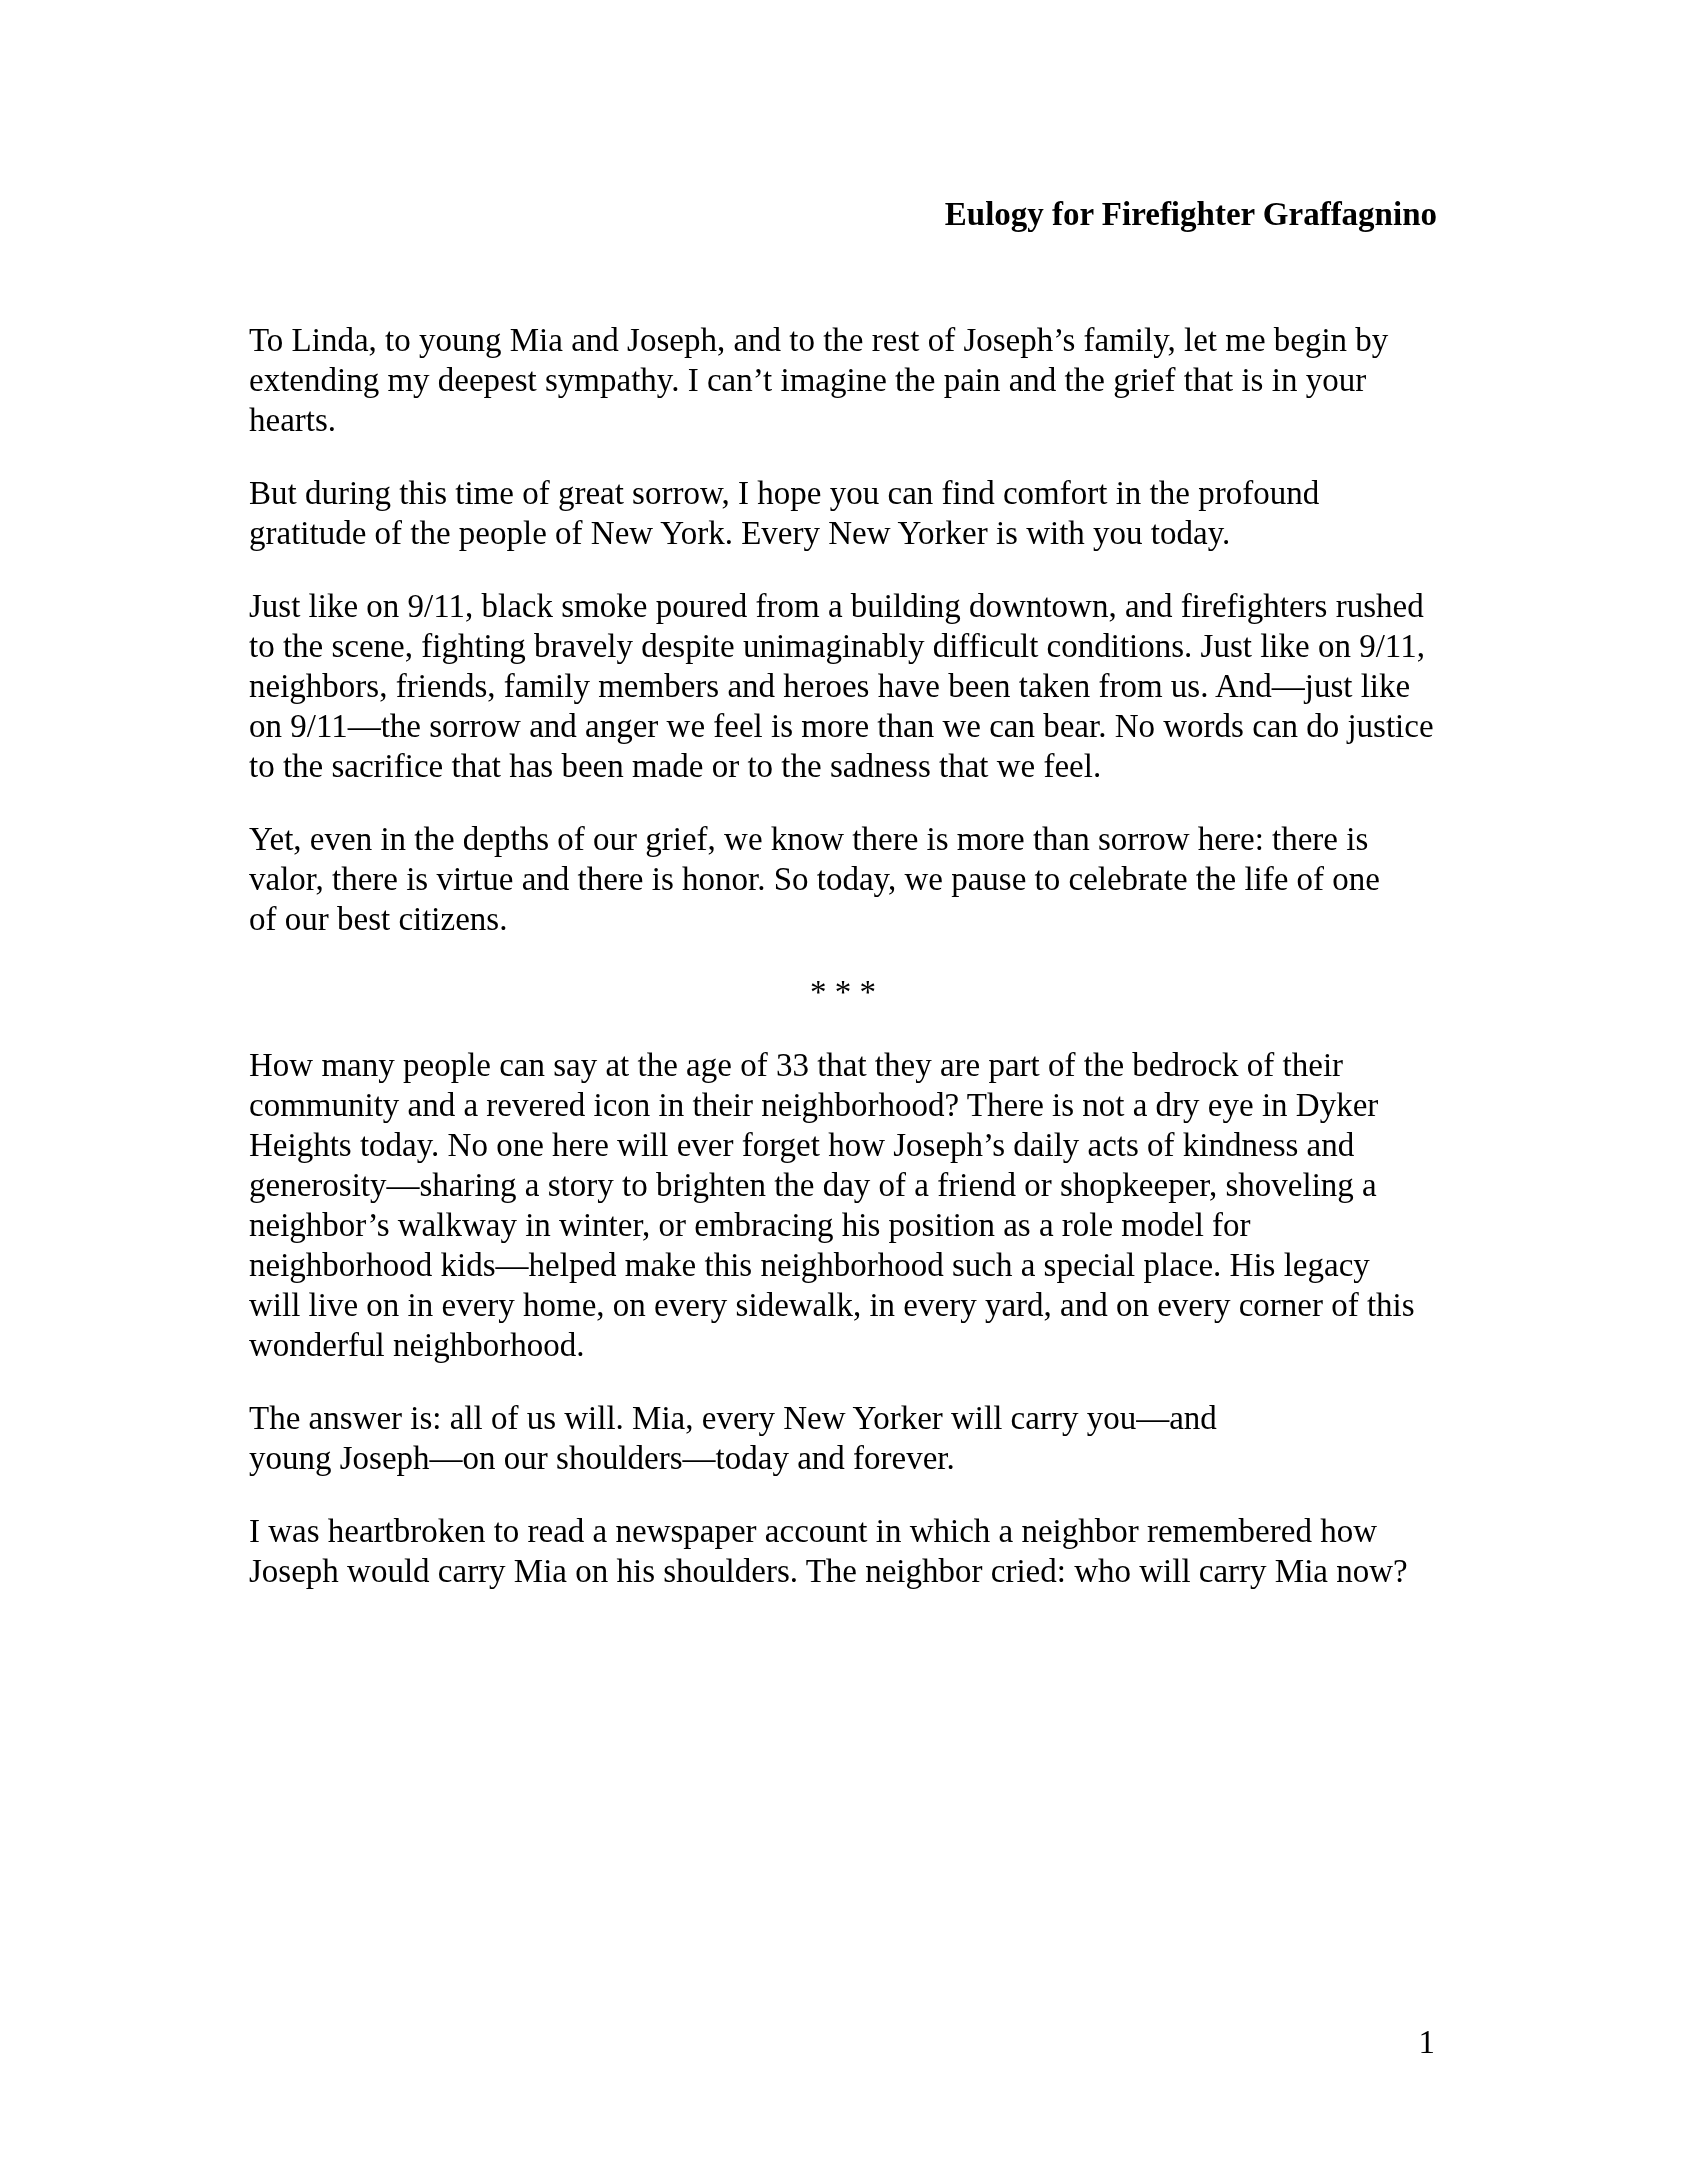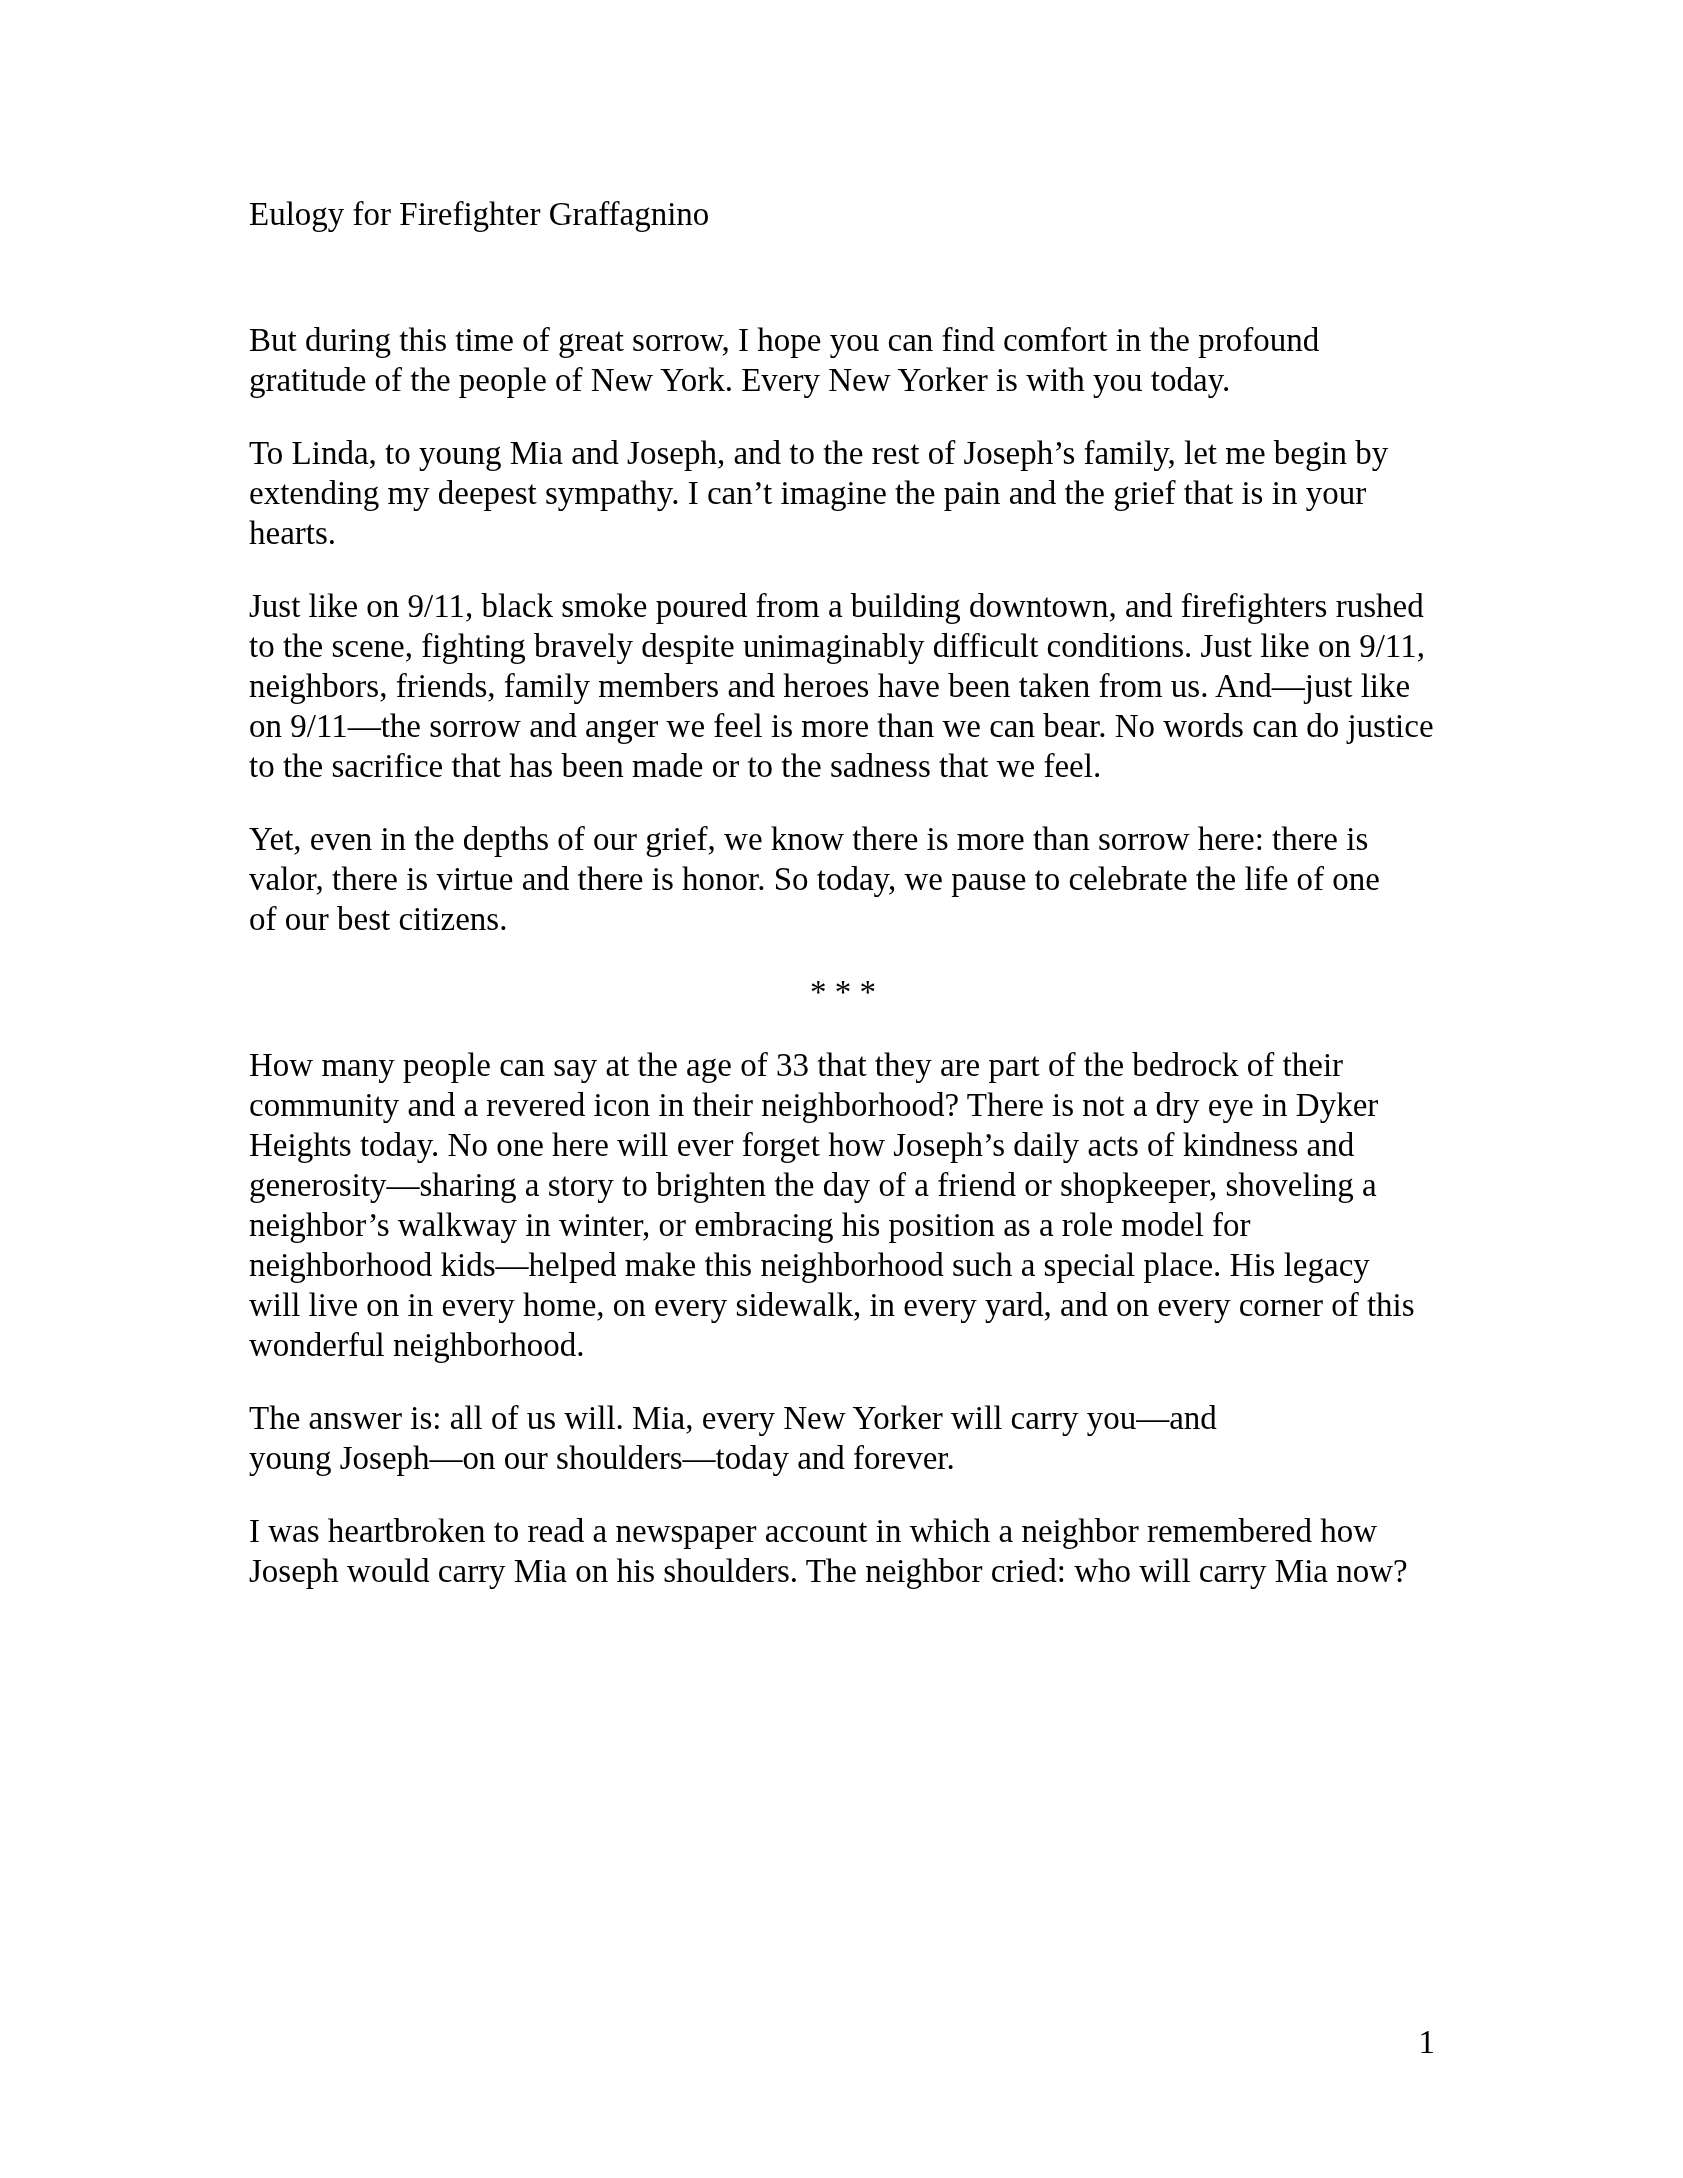--- a/index.html
+++ b/index.html
@@ -19,22 +19,22 @@
     overflow: hidden;
   }
   .content {
     position: absolute;
     left: 249px;
     top: 194px;
     width: 1188px;
     white-space: nowrap;
   }
   .doc-title {
-    text-align: left;
-    font-weight: normal;
+    text-align: right;
+    font-weight: bold;
     margin: 0 0 86px 0;
   }
   p.para {
     margin: 0 0 33px 0;
   }
   p.divider {
     text-align: center;
     margin: 0 0 33px 0;
   }
   .page-number {
@@ -44,22 +44,22 @@
     text-align: right;
   }
 </style>
 </head>
 <body>
 
 <div class="page">
   <div class="content">
     <p class="doc-title">Eulogy for Firefighter Graffagnino</p>
     <div>
+        <p class="para">To Linda, to young Mia and Joseph, and to the rest of Joseph’s family, let me begin by<br>extending my deepest sympathy. I can’t imagine the pain and the grief that is in your<br>hearts.</p>
         <p class="para">But during this time of great sorrow, I hope you can find comfort in the profound<br>gratitude of the people of New York. Every New Yorker is with you today.</p>
-        <p class="para">To Linda, to young Mia and Joseph, and to the rest of Joseph’s family, let me begin by<br>extending my deepest sympathy. I can’t imagine the pain and the grief that is in your<br>hearts.</p>
         <p class="para">Just like on 9/11, black smoke poured from a building downtown, and firefighters rushed<br>to the scene, fighting bravely despite unimaginably difficult conditions. Just like on 9/11,<br>neighbors, friends, family members and heroes have been taken from us. And—just like<br>on 9/11—the sorrow and anger we feel is more than we can bear. No words can do justice<br>to the sacrifice that has been made or to the sadness that we feel.</p>
         <p class="para">Yet, even in the depths of our grief, we know there is more than sorrow here: there is<br>valor, there is virtue and there is honor. So today, we pause to celebrate the life of one<br>of our best citizens.</p>
         <p class="divider">* * *</p>
         <p class="para">How many people can say at the age of 33 that they are part of the bedrock of their<br>community and a revered icon in their neighborhood? There is not a dry eye in Dyker<br>Heights today. No one here will ever forget how Joseph’s daily acts of kindness and<br>generosity—sharing a story to brighten the day of a friend or shopkeeper, shoveling a<br>neighbor’s walkway in winter, or embracing his position as a role model for<br>neighborhood kids—helped make this neighborhood such a special place. His legacy<br>will live on in every home, on every sidewalk, in every yard, and on every corner of this<br>wonderful neighborhood.</p>
         <p class="para">The answer is: all of us will. Mia, every New Yorker will carry you—and<br>young Joseph—on our shoulders—today and forever.</p>
         <p class="para">I was heartbroken to read a newspaper account in which a neighbor remembered how<br>Joseph would carry Mia on his shoulders. The neighbor cried: who will carry Mia now?</p>
       </div>
   </div>
   <div class="page-number">1</div>
 </div>

